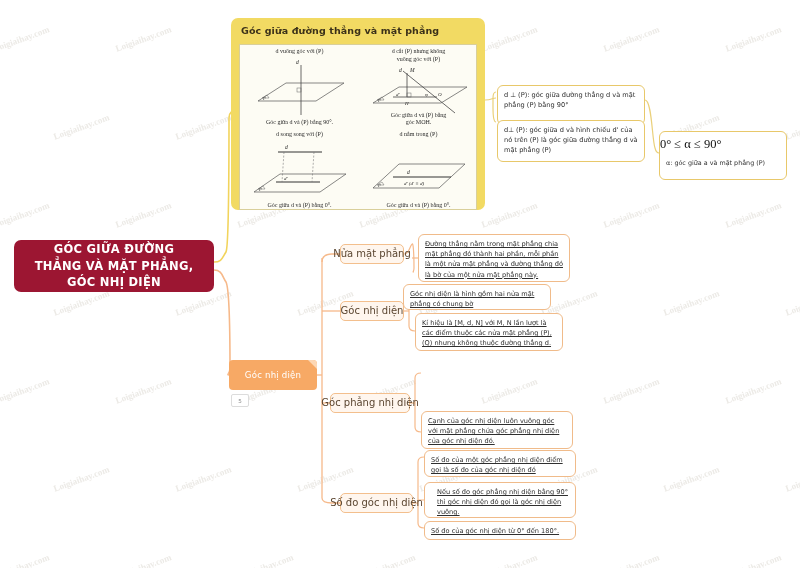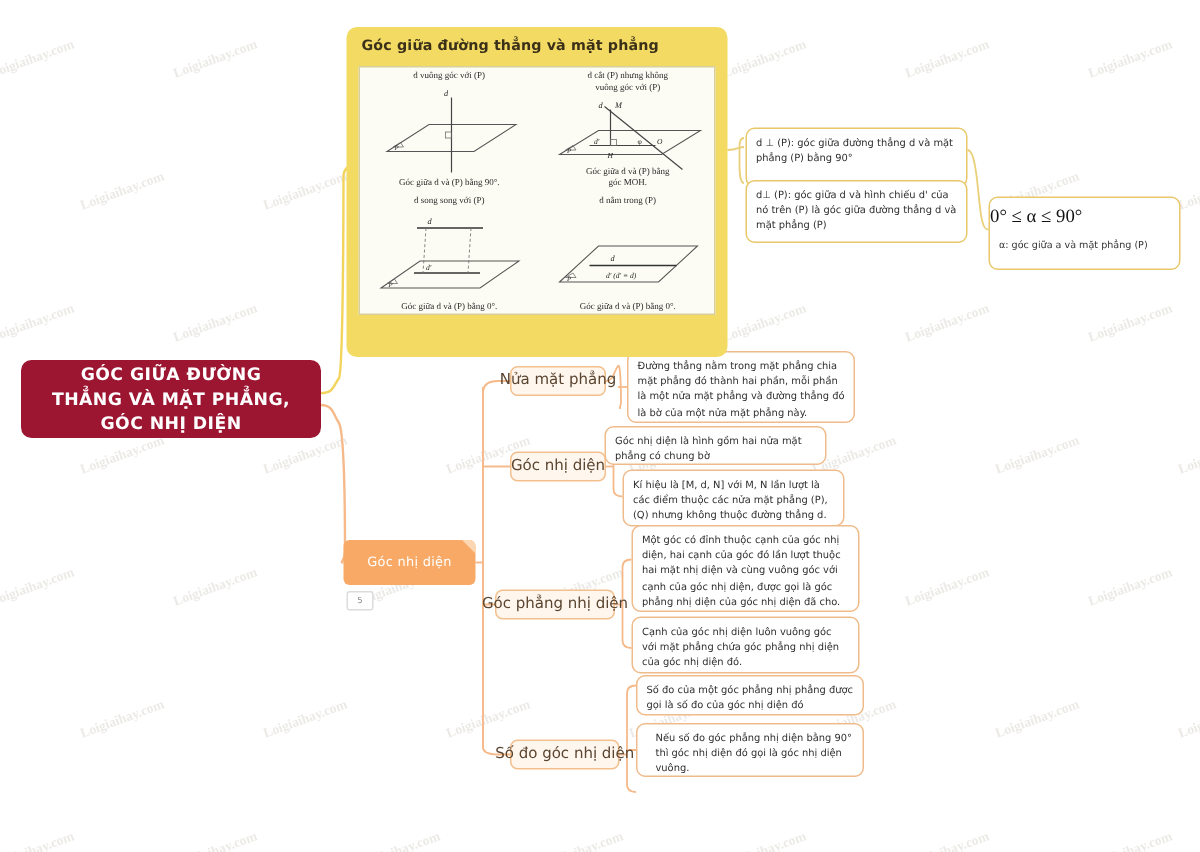--- a/index.html
+++ b/index.html
@@ -25,21 +25,21 @@
     display:flex;align-items:center;justify-content:center;
     z-index:6;
   }
   .central span{
     color:#fff;font-size:11.5px;font-weight:700;line-height:1.45;
     text-align:center;letter-spacing:.3px;
   }
 
   
   .panel{
-    position:absolute;left:231px;top:18px;width:254px;height:220px;
+    position:absolute;left:231px;top:18px;width:254px;height:192px;
     background:#f2da63;border-radius:7px;z-index:5;
     padding:0;box-sizing:border-box;
   }
   .panel-title{
     position:absolute;left:10px;top:7px;font-size:9.5px;font-weight:700;
     color:#3b3119;letter-spacing:.1px;
   }
   .panel-inner{
     position:absolute;left:8px;top:26px;width:238px;height:166px;
     background:#fdfcf4;border:1px solid #d9cf9a;box-sizing:border-box;
@@ -60,21 +60,21 @@
   .q-svg{position:absolute;left:0;top:0;width:119px;height:83px;}
 
   
   .note{
     position:absolute;box-sizing:border-box;background:#ffffff;
     border:1px solid #e8c86a;border-radius:6px;
     padding:4px 6px;z-index:4;
   }
   .note span{display:block;font-size:6.6px;line-height:1.55;color:#2f2f2f;}
   .note.orange{border-color:#f0bb8a;}
-  .note.orange span{color:#2f2f2f;}
+  .note.orange span{color:#2f2f2f;text-decoration:underline;}
 
   
   .formula{
     position:absolute;left:659px;top:131px;width:128px;height:49px;
     border:1px solid #e8c86a;border-radius:6px;background:#fff;z-index:4;
     box-sizing:border-box;
   }
   .formula .f-main{
     position:absolute;left:0;right:0;top:5px;text-align:left;
     font-family:"Liberation Serif",serif;font-size:12.5px;color:#111;
@@ -330,30 +330,30 @@
   </div>
 
   <div class="note orange" style="left:403px;top:284px;width:148px;height:26px;">
     <span>Góc nhị diện là hình gồm hai nửa mặt phẳng có chung bờ</span>
   </div>
 
   <div class="note orange" style="left:415px;top:313px;width:148px;height:38px;">
     <span>Kí hiệu là [M, d, N] với M, N lần lượt là các điểm thuộc các nửa mặt phẳng (P), (Q) nhưng không thuộc đường thẳng d.</span>
   </div>
 
-  <div class="note orange" style="left:421px;top:350px;width:152px;height:58px;">
-    <span>Một góc có đỉnh thuộc cạnh của góc nhị diện, hai cạnh của góc đó lần lượt thuộc hai mặt nhị diện và cùng vuông góc với cạnh của góc nhị diện, được gọi là góc phẳng nhị diện của góc nhị diện đã cho.</span>
-  </div>
 
   <div class="note orange" style="left:421px;top:411px;width:152px;height:38px;">
     <span>Cạnh của góc nhị diện luôn vuông góc với mặt phẳng chứa góc phẳng nhị diện của góc nhị diện đó.</span>
   </div>
 
   <div class="note orange" style="left:424px;top:450px;width:152px;height:27px;">
-    <span>Số đo của một góc phẳng nhị phẳng được gọi là số đo của góc nhị diện đó</span>
+    <span>Số đo của một góc phẳng nhị diện điểm gọi là số đo của góc nhị diện đó</span>
   </div>
 
   <div class="note orange" style="left:424px;top:482px;width:152px;height:36px;padding-left:12px;">
     <span>Nếu số đo góc phẳng nhị diện bằng 90° thì góc nhị diện đó gọi là góc nhị diện vuông.</span>
   </div>
 
+  <div class="note orange" style="left:424px;top:521px;width:152px;height:19px;">
+    <span>Số đo của góc nhị diện từ 0° đến 180°.</span>
+  </div>
 
 </div>
 
 </body></html>

